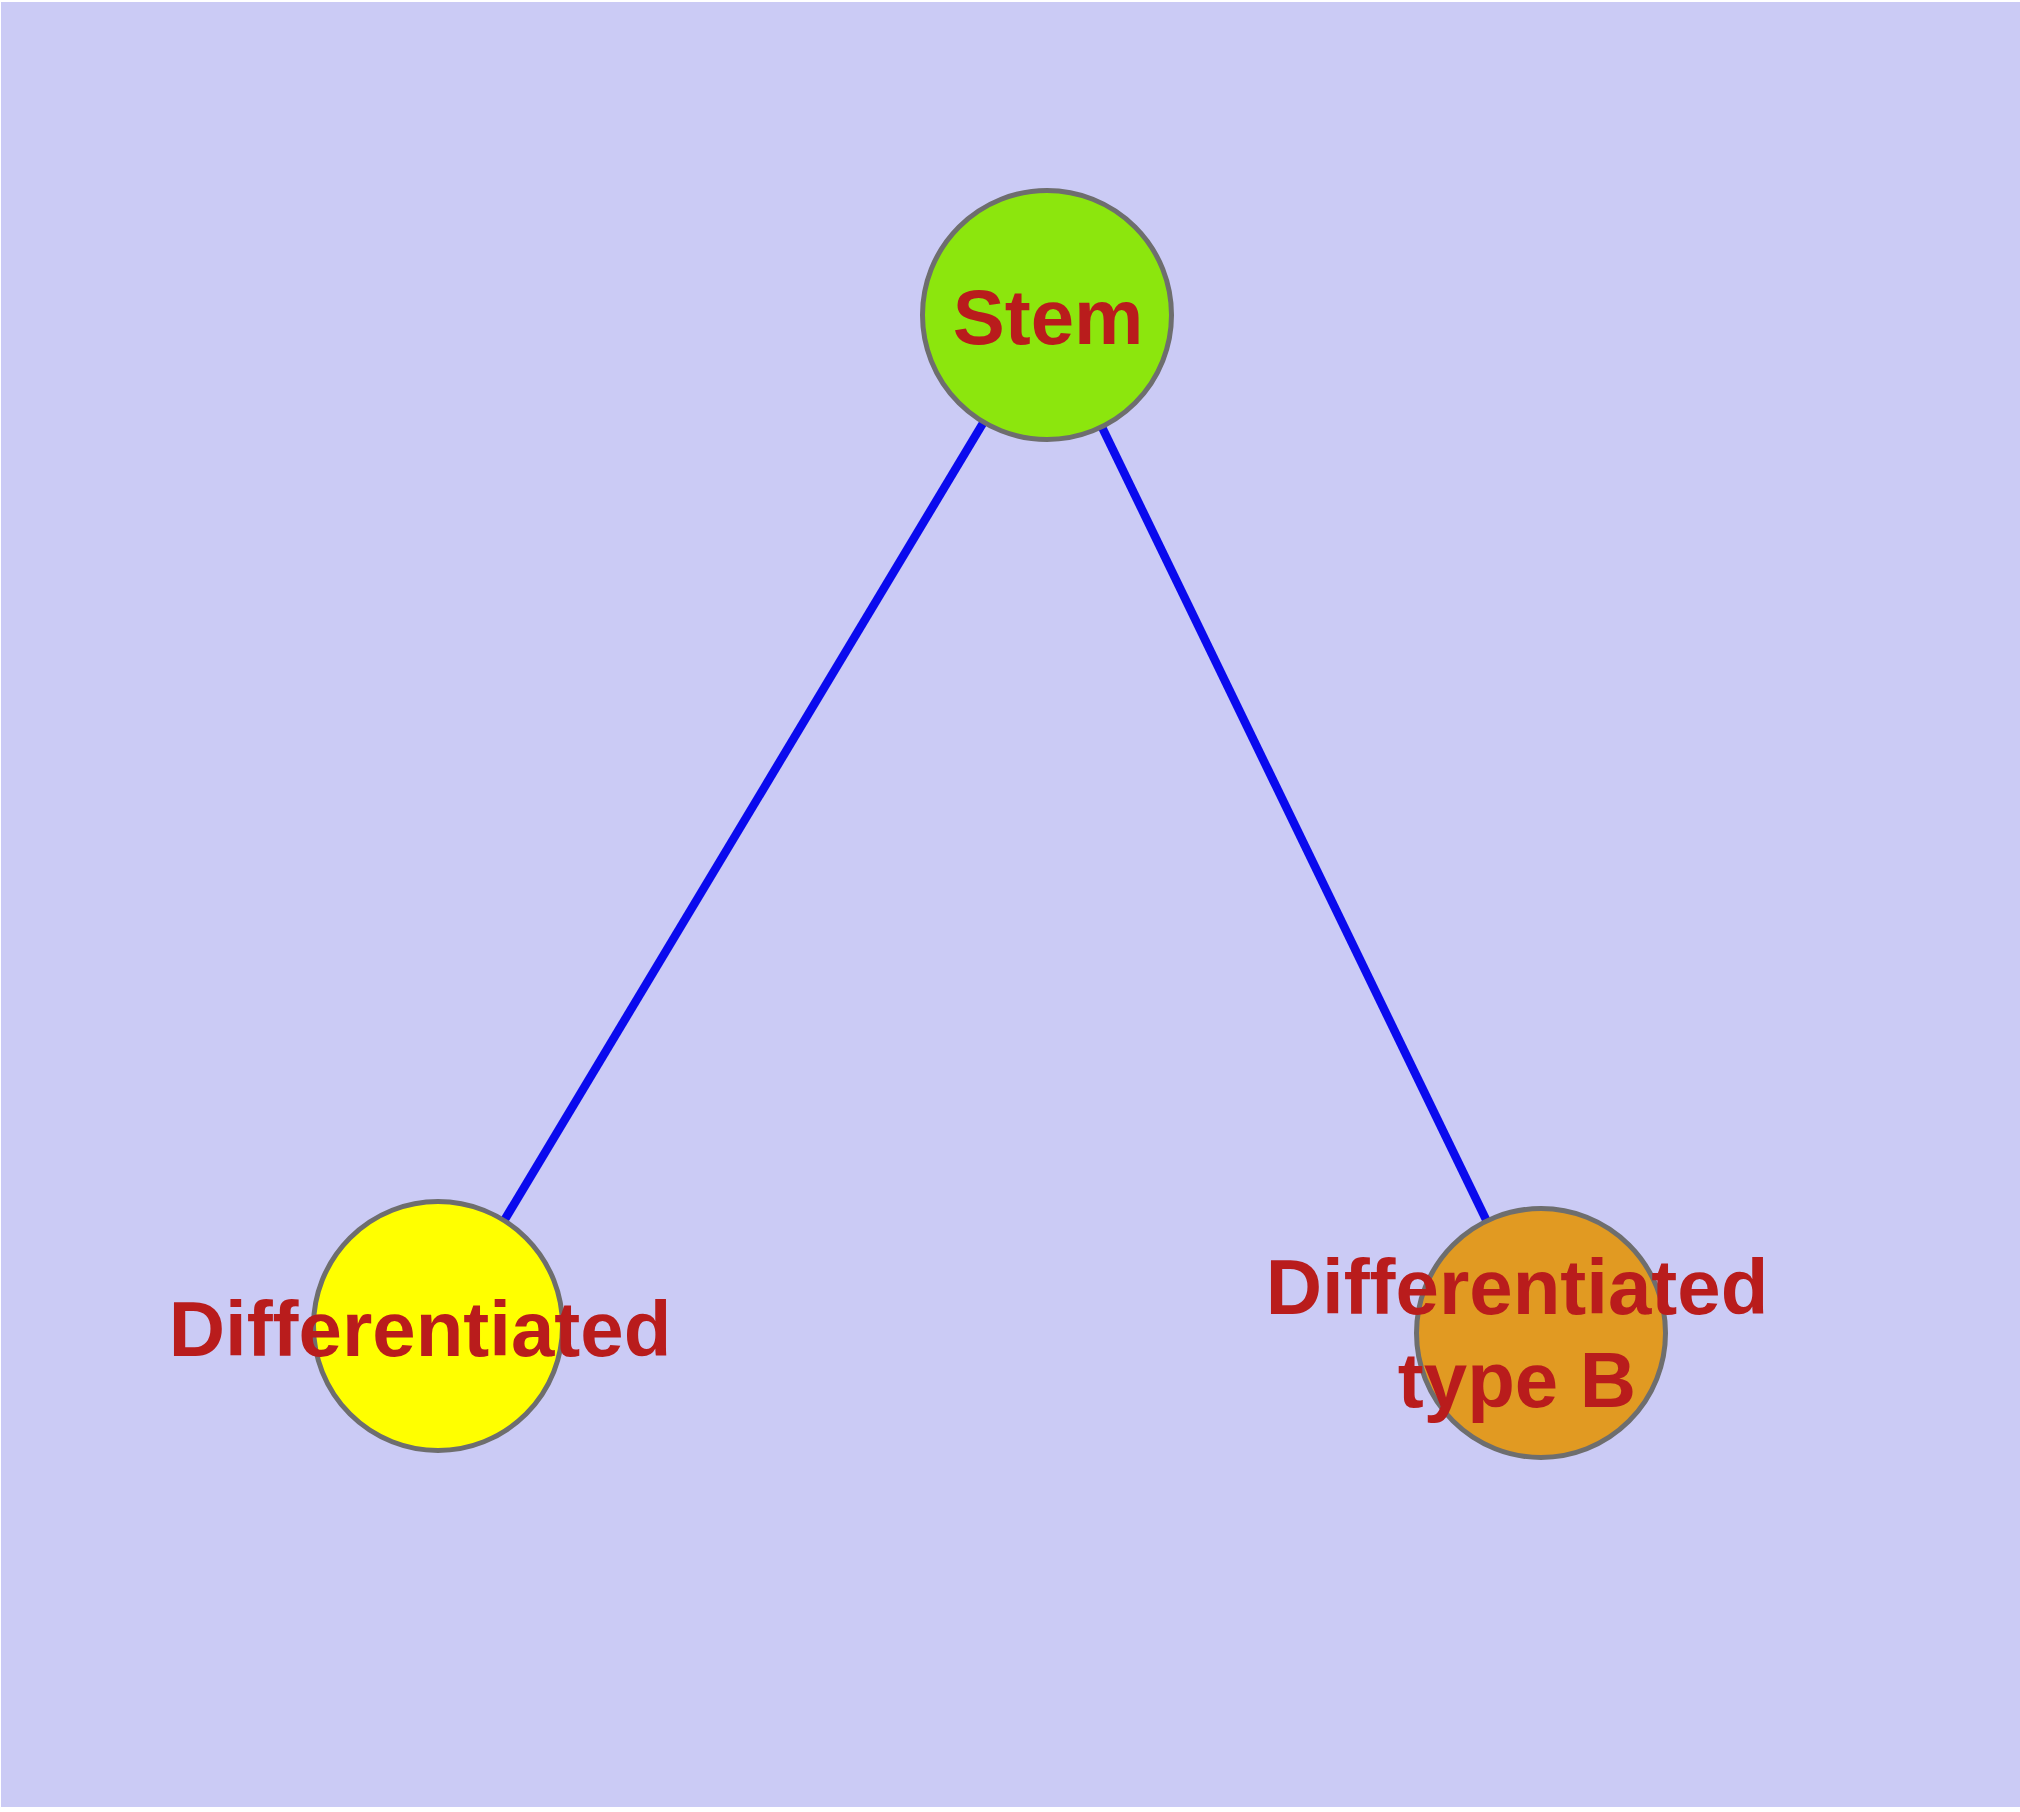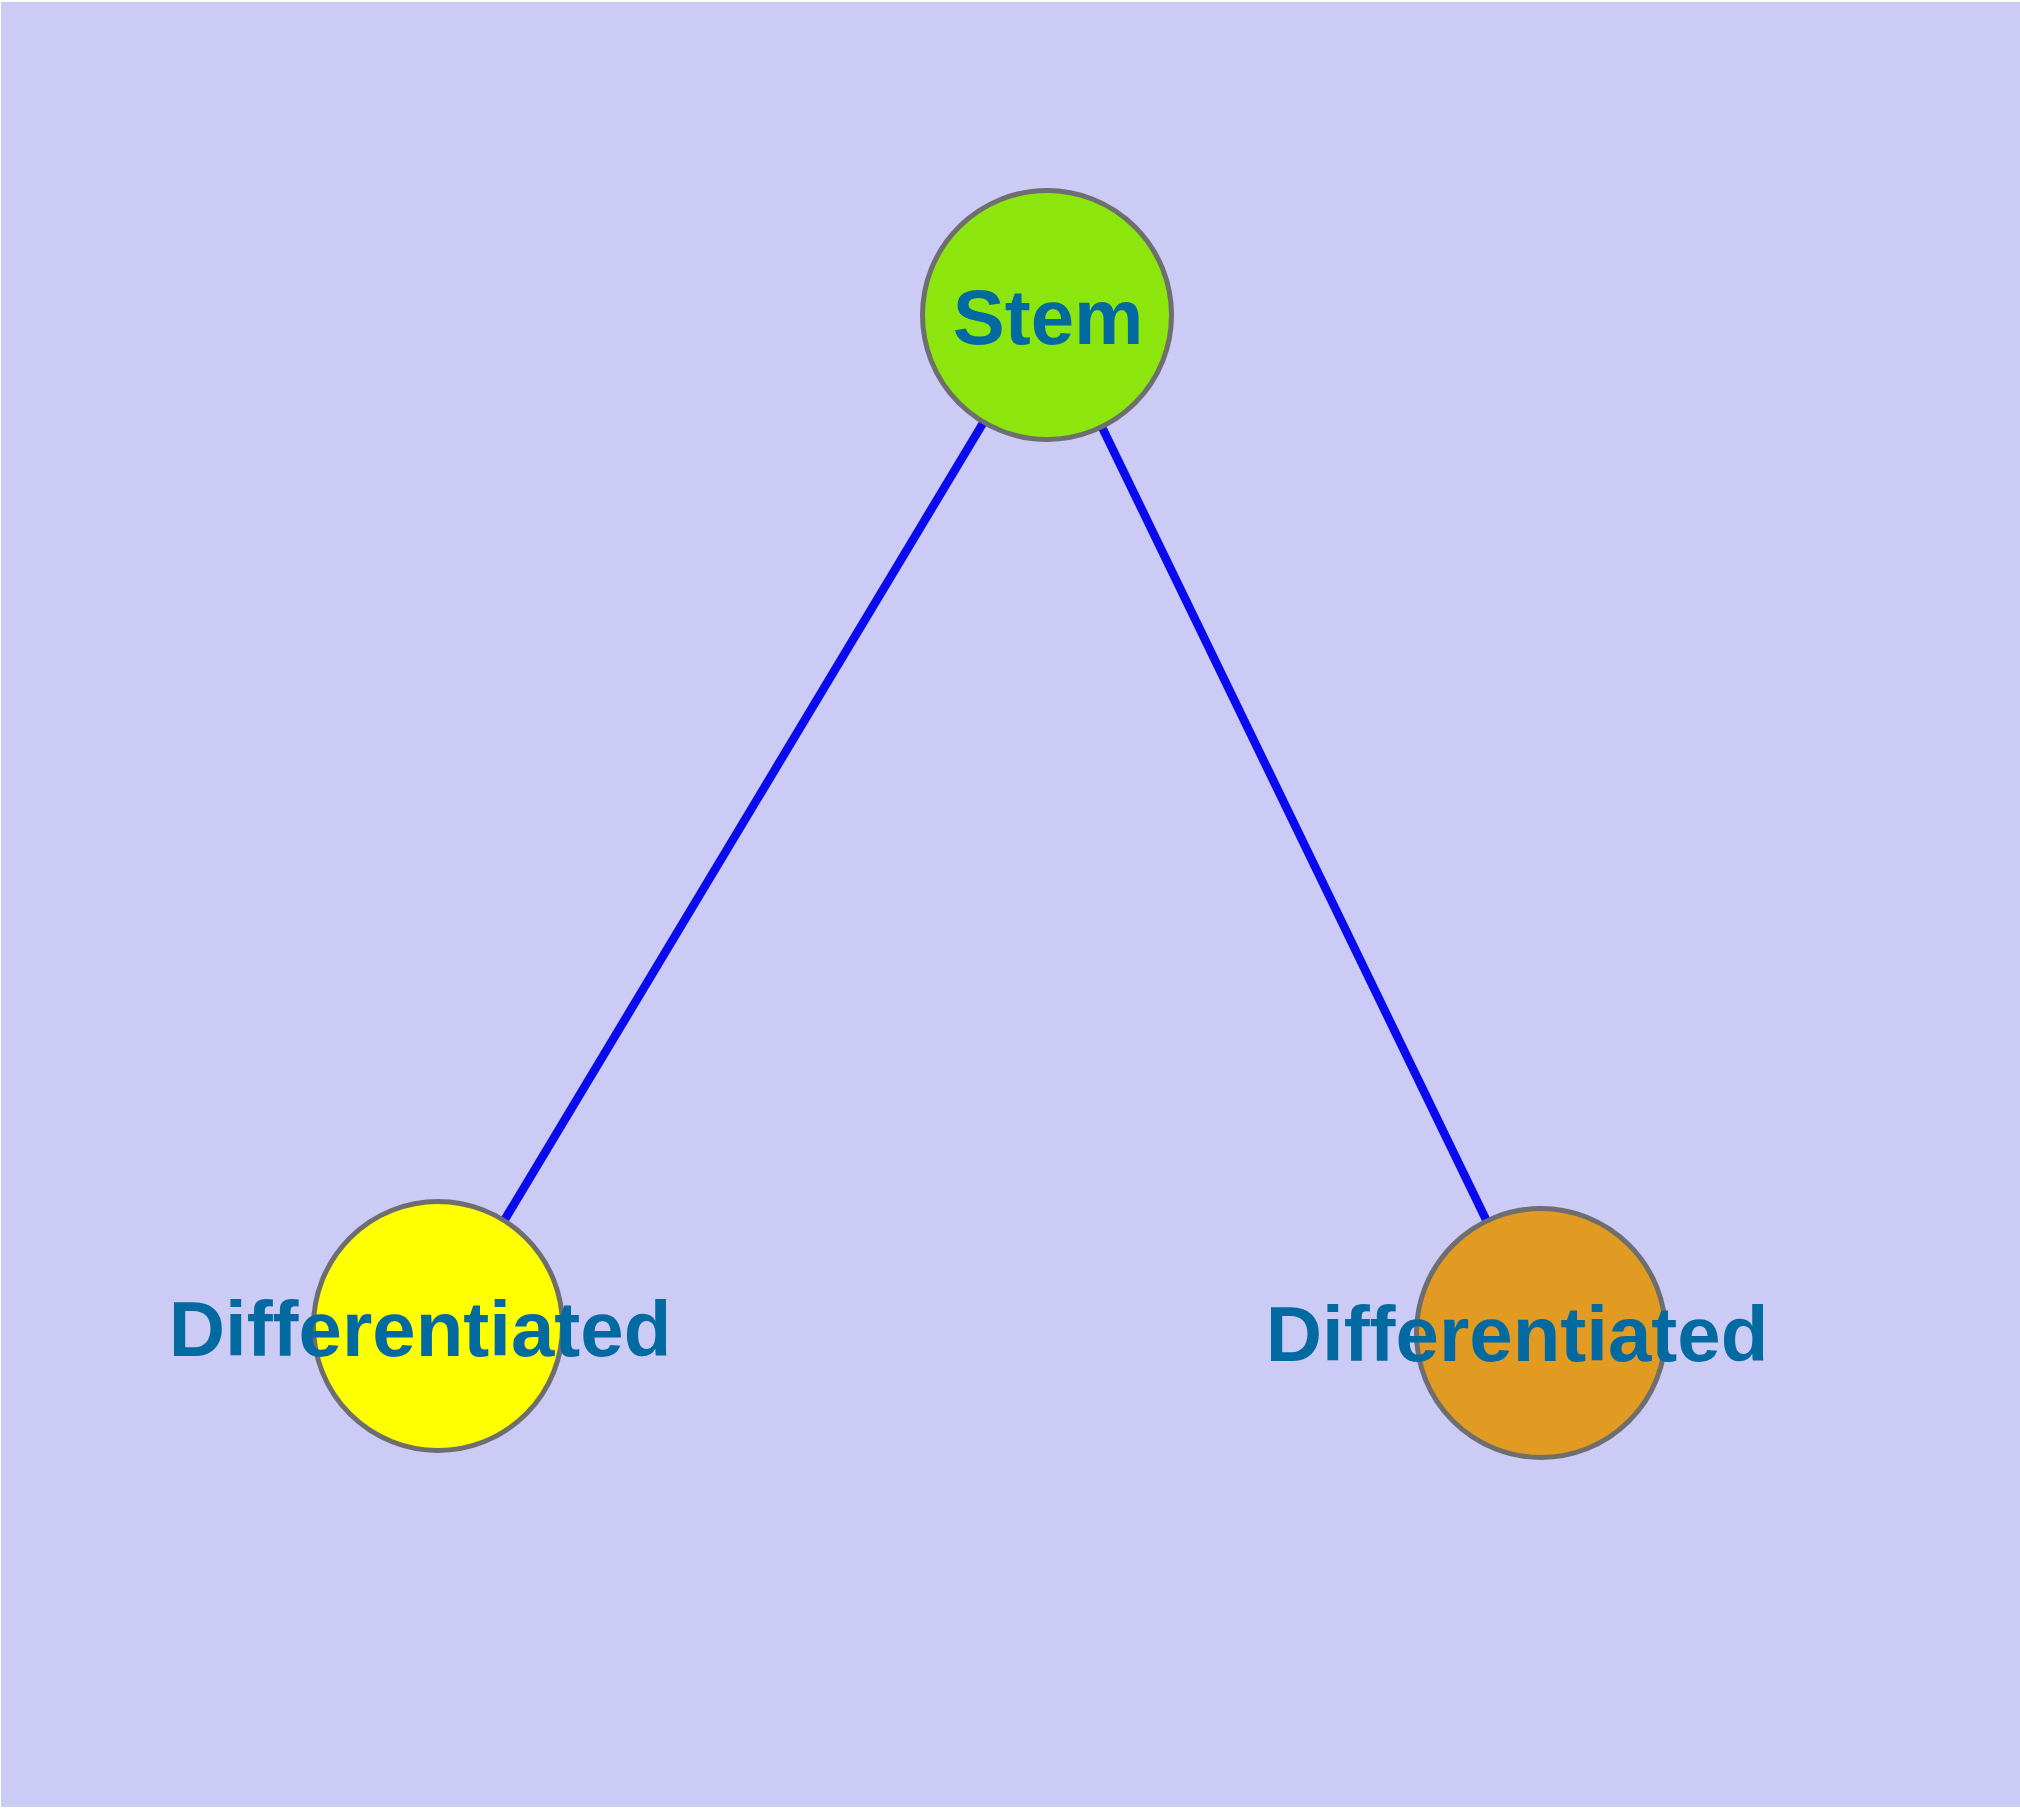--- a/index.html
+++ b/index.html
@@ -45,21 +45,21 @@
     box-sizing: border-box;
     z-index: 2;
   }
   .node-stem   { left: 920px; top: 188px;  }
   .node-type-a { left: 311px;  top: 1199px; }
   .node-type-b { left: 1414px; top: 1206px; }
   .node-label {
     position: absolute;
     transform: translate(-50%, -50%);
     text-align: center;
-    color: #0369a1;
+    color: #b91c1c;
     font-weight: bold;
     font-size: 78px;
     line-height: 93px;
     white-space: nowrap;
     z-index: 3;
   }
   .label-stem   { left: 1048px; top: 317px;  }
   .label-type-a { left: 420px;  top: 1329px; }
   .label-type-b { left: 1517px; top: 1334px; }
   .node-label span { display: block; }
@@ -85,16 +85,17 @@
   <div class="node-label label-stem">
     <span>Stem</span>
   </div>
 
   <div class="node-label label-type-a">
     <span>Differentiated</span>
   </div>
 
   <div class="node-label label-type-b">
     <span>Differentiated</span>
+    <span>type B</span>
   </div>
 
 </div>
 
 
 </body></html>

